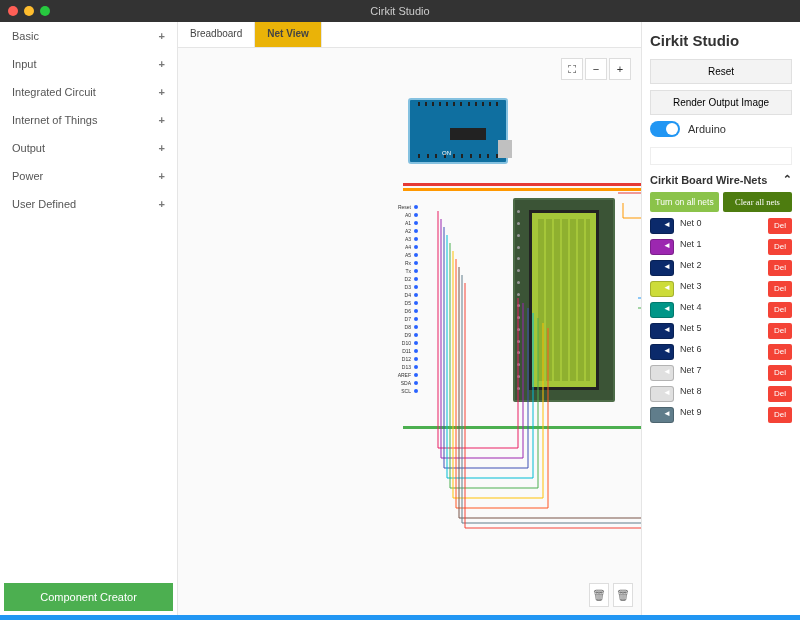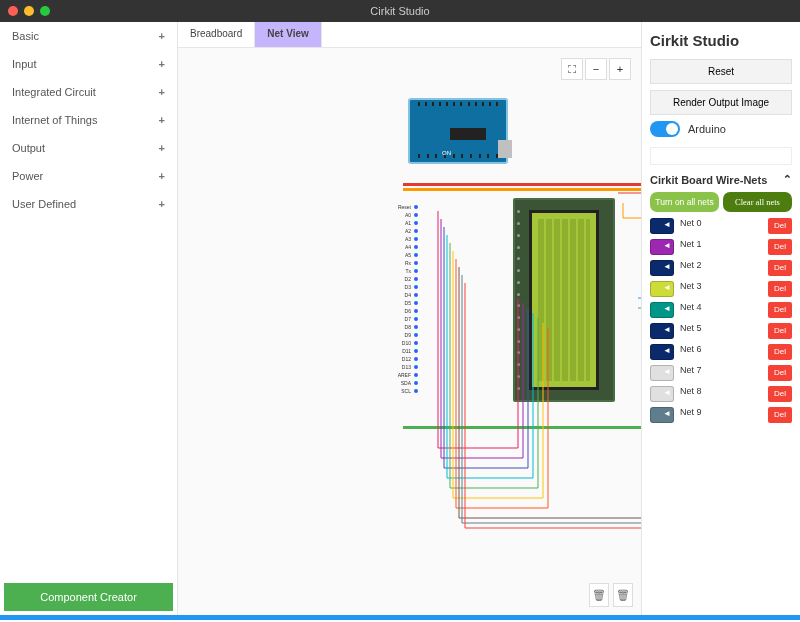--- a/index.html
+++ b/index.html
@@ -14,21 +14,21 @@
 .search { display: flex; align-items: center; height: 26px; border-bottom: 1px solid #eee; padding: 0 8px; }
 .search input { flex: 1; border: none; outline: none; font-size: 11px; }
 .search .sicon { color: #666; }
 .cats { flex: 1; }
 .cat { display: flex; justify-content: space-between; align-items: center; padding: 8px 12px; cursor: pointer; font-size: 11px; color: #555; }
 .cat .plus { color: #777; font-weight: bold; }
 .comp-creator { margin: 4px; background: #4caf50; color: #fff; text-align: center; padding: 8px 0; font-size: 11px; cursor: pointer; }
 .center { flex: 1; display: flex; flex-direction: column; border-right: 1px solid #e5e5e5; position: relative; justify-content: space-between; }
 .tabs { height: 26px; display: flex; border-bottom: 1px solid #e5e5e5; }
 .tab { padding: 6px 12px; font-size: 10px; border-right: 1px solid #e5e5e5; cursor: pointer; color: #444; }
-.tab.active { background: #c4b5fd; font-weight: 600; }
+.tab.active { background: #eab308; font-weight: 600; }
 .canvas-wrap { flex: 1; position: relative; background: #fafafa; overflow: hidden; }
 .zoomctl { position: absolute; top: 10px; right: 10px; display: flex; gap: 2px; }
 .zbtn { width: 22px; height: 22px; background: #fff; border: 1px solid #ddd; font-size: 11px; display: flex; align-items: center; justify-content: center; cursor: pointer; }
 .trash { position: absolute; bottom: 8px; right: 8px; display: flex; gap: 4px; }
 .trash .tbtn { width: 20px; height: 24px; background: #fff; border: 1px solid #ddd; color: #666; display: flex; align-items: center; justify-content: center; cursor: pointer; }
 
 
 .canvas { position: absolute; inset: 0; }
 .arduino { position: absolute; left: 230px; top: 50px; width: 100px; height: 66px; background: #0f6fa0; border-radius: 3px; border: 2px solid #85c1e0; }
 .arduino::before { content: ""; position: absolute; right: -6px; top: 40px; width: 14px; height: 18px; background: #c0c0c0; }
@@ -54,21 +54,21 @@
 .lcd-pins span { width: 3px; height: 3px; background: #999; border-radius: 50%; }
 
 .right { width: 158px; padding: 10px 8px; overflow-y: auto; overflow-x: hidden; }
 .r-title { font-weight: 700; font-size: 15px; margin-bottom: 10px; }
 .r-btn { display: block; width: 100%; padding: 6px; background: #f3f3f3; border: 1px solid #e0e0e0; font-size: 10px; margin-bottom: 6px; cursor: pointer; text-align: center; }
 .toggle-row { display: flex; align-items: center; gap: 8px; margin-bottom: 10px; }
 .toggle { width: 30px; height: 16px; background: #2196f3; border-radius: 8px; position: relative; cursor: pointer; }
 .toggle::after { content: ""; position: absolute; right: 2px; top: 2px; width: 12px; height: 12px; background: #fff; border-radius: 50%; }
 .wire-hdr { font-weight: 700; font-size: 11px; display: flex; justify-content: space-between; align-items: center; margin: 8px 0 6px; cursor: pointer; }
 .net-btns { display: flex; gap: 4px; margin-bottom: 6px; }
-.nbtn { flex: 1; padding: 5px 2px; color: #fff; font-size: 8.5px; text-align: center; cursor: pointer; border-radius: 7px; }
+.nbtn { flex: 1; padding: 5px 2px; color: #fff; font-size: 8.5px; text-align: center; cursor: pointer; border-radius: 2px; }
 .nbtn.on { background: #8bc34a; } .nbtn.clr { background: #4d7c0f; font-family: Liberation Serif, serif; }
 .net-row { display: flex; gap: 6px; margin-bottom: 5px; }
 .net-sw { width: 24px; height: 16px; border-radius: 3px; position: relative; border: 1px solid rgba(0,0,0,0.2); }
 .net-sw::after { content: "◄"; position: absolute; right: 2px; top: 1px; font-size: 8px; color: #fff; }
 .net-lbl { flex: 1; font-size: 9px; }
 .net-del { background: #f44336; color: #fff; font-size: 8px; padding: 3px 6px; cursor: pointer; border-radius: 2px; }
 .bottombar { height: 5px; background: #2196f3; }
 </style>
 </head>
 <body>

